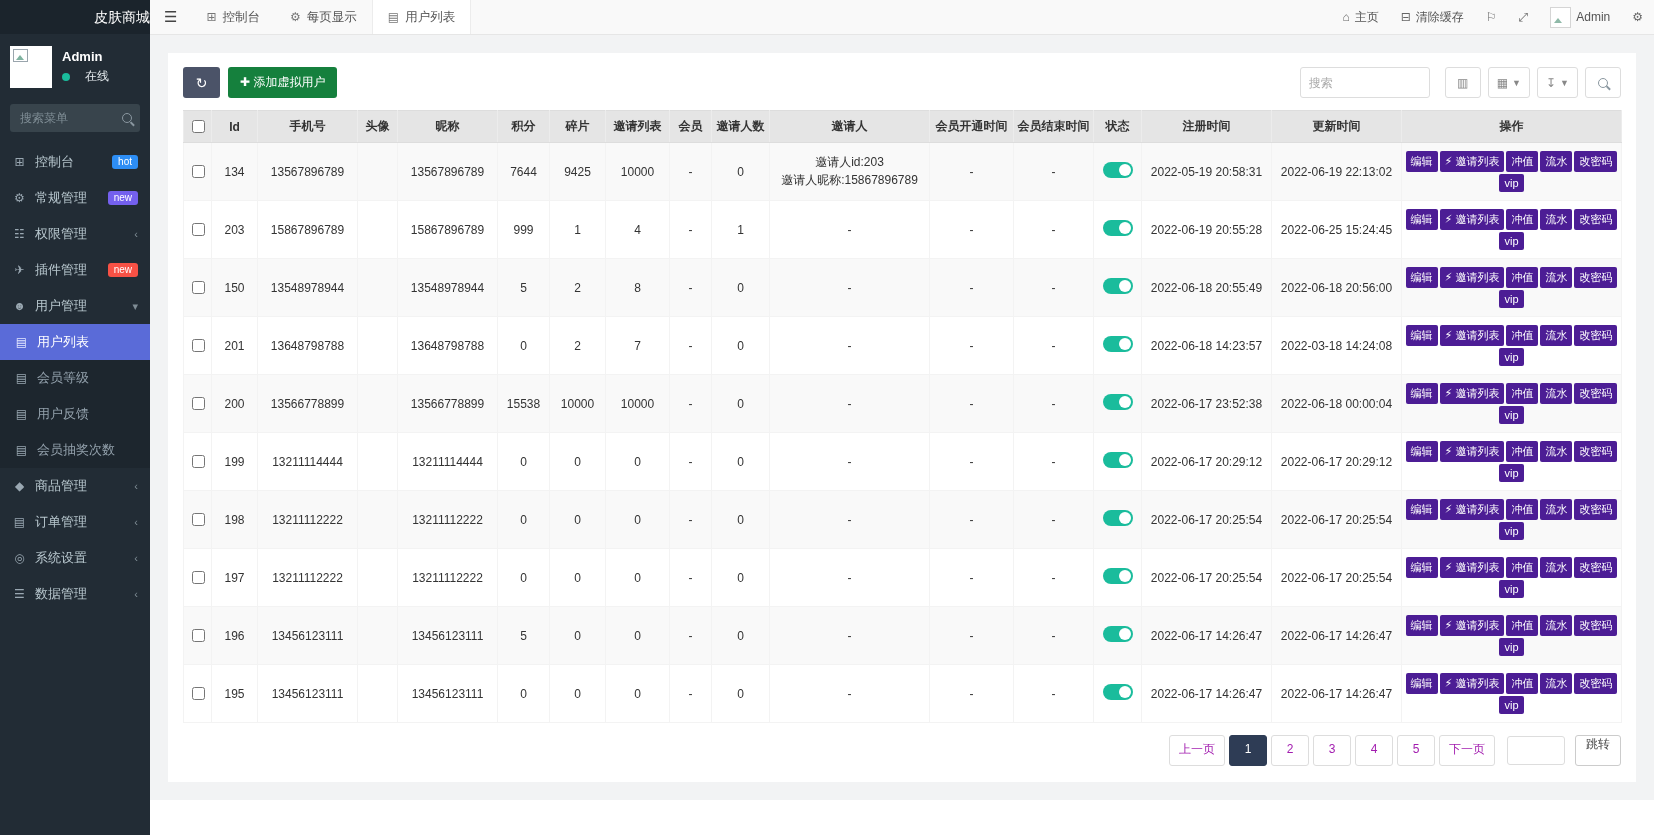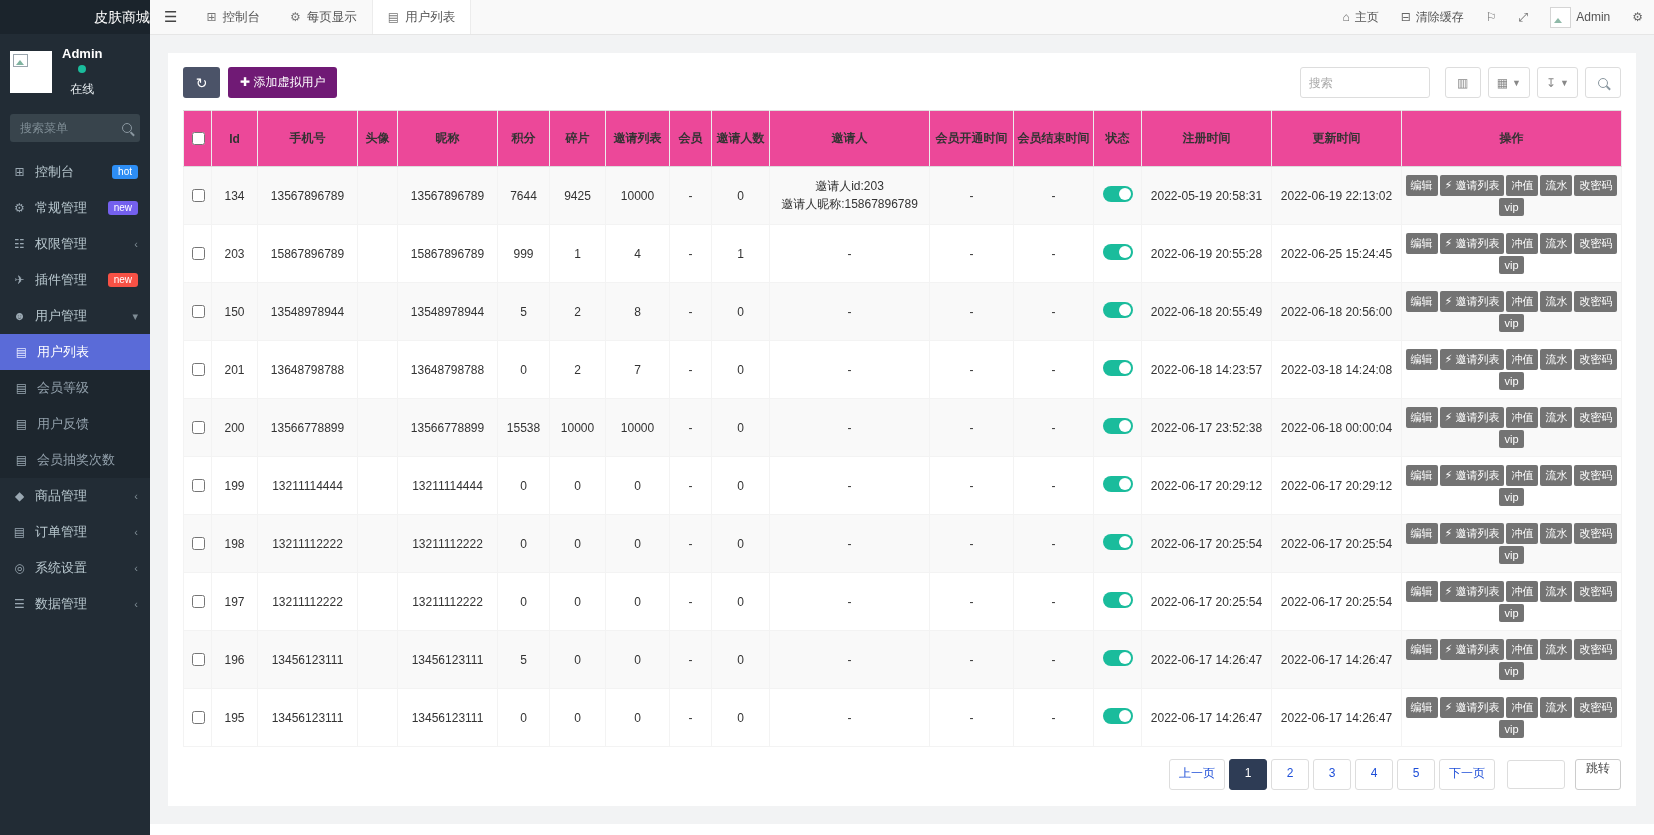--- a/index.html
+++ b/index.html
@@ -7,21 +7,21 @@
   .app{display:flex;width:100%;height:100%;}
   
   .sidebar{width:150px;min-width:150px;height:835px;background:#222c35;color:#b8c7ce;}
   .logo{height:34px;line-height:34px;text-align:right;background:#1b242c;color:#fff;font-size:14px;}
   .user-panel{display:flex;gap:10px;padding:12px 10px;align-items:center;}
   .avatar{width:42px;height:42px;background:#fff;position:relative;}
   .avatar .broken{position:absolute;top:3px;left:3px;width:13px;height:11px;border:1px solid #9aa5ad;}
   .avatar .broken::after{content:'';position:absolute;left:2px;bottom:1px;width:0;height:0;
     border-left:4px solid transparent;border-right:4px solid transparent;border-bottom:5px solid #7fb3a0;}
   .uname{color:#fff;font-weight:bold;font-size:13px;margin-bottom:4px;}
-  .ustatus{font-size:12px;color:#e8eef1;display:flex;align-items:center;gap:8px;flex-direction:column;}
+  .ustatus{font-size:12px;color:#e8eef1;display:flex;align-items:center;gap:15px;}
   .dot{width:8px;height:8px;border-radius:50%;background:#1abc9c;display:inline-block;}
   .menu-search{margin:4px 10px 12px 10px;background:#38444c;border-radius:3px;display:flex;align-items:center;padding:0 8px;height:28px;}
   .menu-search input{flex:1;background:transparent;border:none;outline:none;color:#cfd8dc;font-size:12px;width:90px;}
   .menu-search input::placeholder{color:#7f8d95;}
   .mag{display:inline-block;width:8px;height:8px;border:1.5px solid #8a97a0;border-radius:50%;position:relative;}
   .mag::after{content:'';position:absolute;width:5px;height:1.5px;background:#8a97a0;transform:rotate(45deg);right:-4px;bottom:-2px;}
   .mitem{display:flex;align-items:center;padding:9px 12px;font-size:13px;cursor:pointer;gap:8px;}
   .micon{width:15px;text-align:center;font-size:12px;color:#9aa8b2;}
   .mlabel{flex:1;}
   .badge{font-size:10px;color:#fff;border-radius:3px;padding:2px 6px;line-height:1;}
@@ -42,44 +42,44 @@
   .nr-icon{font-size:12px;color:#666;}
   .mini-avatar{width:19px;height:19px;border:1px solid #d5d5d5;background:#fff;position:relative;display:inline-block;}
   .mini-avatar::after{content:'';position:absolute;left:3px;bottom:4px;width:0;height:0;
     border-left:4px solid transparent;border-right:4px solid transparent;border-bottom:5px solid #8fb9a8;}
   
   .content-wrap{background:#f2f3f4;padding:18px;}
   .card{background:#fff;padding:14px 15px 16px 15px;}
   .toolbar{display:flex;align-items:center;margin-bottom:12px;}
   .btn{border:none;border-radius:3px;cursor:pointer;font-size:12px;}
   .btn.refresh{width:37px;height:31px;background:#4b5368;color:#fff;font-size:14px;margin-right:8px;}
-  .btn.add{height:31px;background:#701a75;color:#fff;padding:0 12px;margin-right:8px;}
+  .btn.add{height:31px;background:#15803d;color:#fff;padding:0 12px;margin-right:8px;}
   .toolbar-right{margin-left:auto;display:flex;align-items:center;gap:7px;}
   .search-box{width:112px;height:29px;border:1px solid #ddd;border-radius:3px;padding:0 8px;font-size:12px;outline:none;color:#333;margin-right:8px;}
   .search-box::placeholder{color:#aaa;}
   .btn.light{height:31px;min-width:36px;background:#fff;border:1px solid #ddd;color:#888;padding:0 8px;display:flex;align-items:center;gap:4px;justify-content:center;}
   .caret{font-size:9px;color:#888;}
   
   table{width:100%;border-collapse:collapse;table-layout:fixed;font-size:12px;color:#333;}
   thead th{border:1px solid #ececec;border-top:1px solid #ddd;border-bottom:1px solid #ddd;
-    padding:18px 2px;text-align:center;font-weight:bold;background:#ec4899;margin-top:8px;}
+    padding:6px 2px;text-align:center;font-weight:bold;background:#e5e5e5;margin-top:8px;}
   tbody td{border:1px solid #f3f3f3;padding:7px 2px;text-align:center;vertical-align:middle;}
   tbody tr:nth-child(odd){background:#f9f9f9;}
   .toggle{width:30px;height:16px;border-radius:9px;background:#1abc9c;position:relative;display:inline-block;cursor:pointer;}
   .toggle::after{content:'';position:absolute;right:2px;top:2px;width:12px;height:12px;border-radius:50%;background:#fff;}
-  .act-btn{display:inline-block;background:#737373;color:#fff;font-size:11px;border-radius:2px;
+  .act-btn{display:inline-block;background:#4c1d95;color:#fff;font-size:11px;border-radius:2px;
     padding:3px 5px;margin:1px 1px;cursor:pointer;white-space:nowrap;}
   .inviter-line{line-height:1.45;}
   
   .tfooter{display:flex;align-items:center;margin-top:12px;font-size:12px;color:#666;}
   .psize{display:inline-block;background:#ececec;border-radius:2px;padding:4px 8px;margin:0 6px;cursor:pointer;color:#555;}
   .psize .caret{color:#555;}
   .pagination{margin-left:auto;display:flex;align-items:center;gap:4px;}
   .pg-btn{min-width:18px;height:29px;line-height:27px;padding:0 9px;border:1px solid #ddd;border-radius:3px;
-    background:#fff;color:#1d4ed8;text-align:center;cursor:pointer;font-size:12px;}
+    background:#fff;color:#a21caf;text-align:center;cursor:pointer;font-size:12px;}
   .pg-btn.active{background:#2e3c55;border-color:#2e3c55;color:#fff;}
   .jump-input{width:46px;height:27px;border:1px solid #ddd;border-radius:3px;margin-left:8px;outline:none;padding:0 5px;}
   .jump-btn{height:29px;padding:0 10px;background:#fff;border:1px solid #ccc;border-radius:3px;color:#444;cursor:pointer;margin-left:6px;font-size:12px;}
   input[type=checkbox]{width:13px;height:13px;cursor:pointer;}
 </style>
 </head>
 <body>
 
 <div class="app">
 

